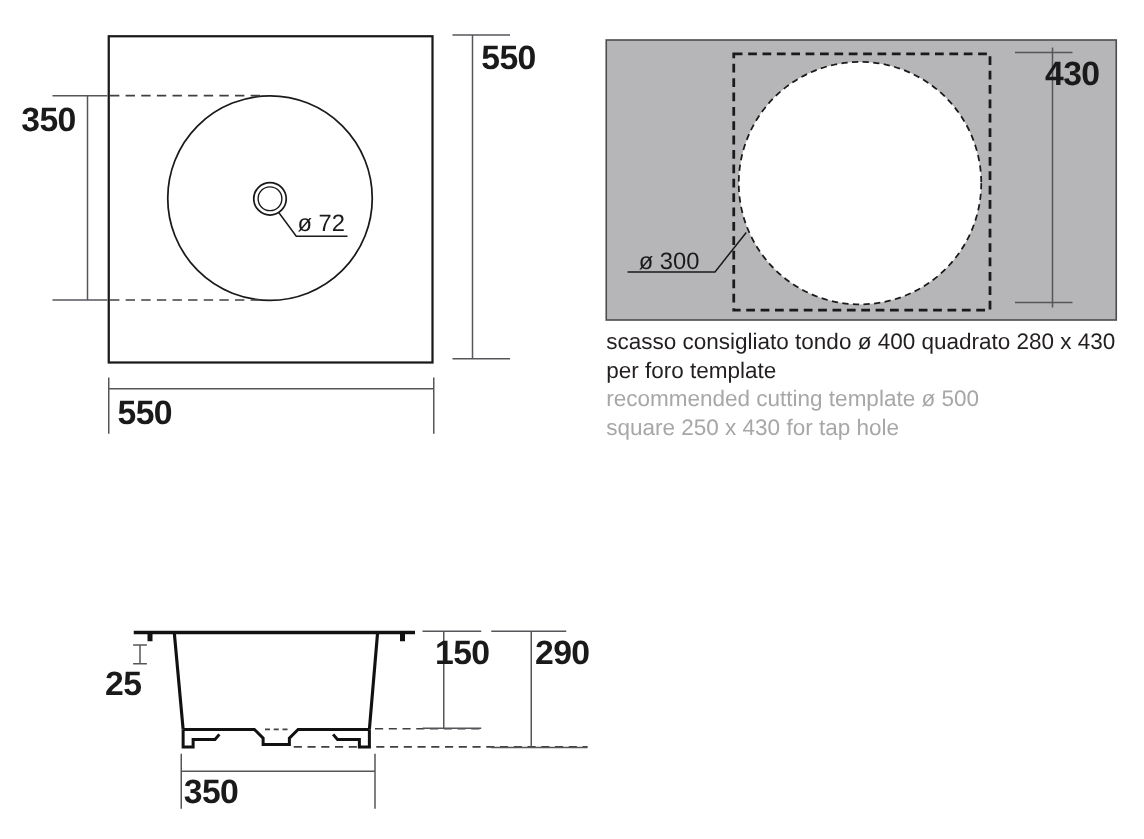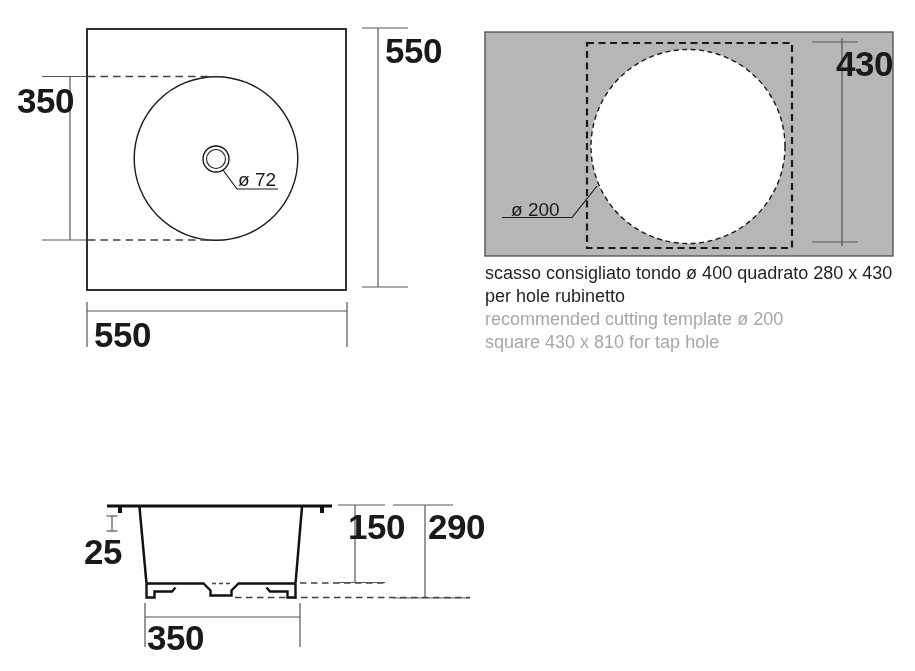--- a/index.html
+++ b/index.html
@@ -7,21 +7,21 @@
     position:relative;
     width:915px; height:671px;
     background:#ffffff;
     font-family:"Liberation Sans", sans-serif;
     overflow:hidden;
   }
   .sheet svg { position:absolute; left:0; top:0; }
   .label { position:absolute; white-space:nowrap; }
   .dim {
     font-weight:bold;
-    font-size:35px;
+    font-size:27px;
     line-height:1;
     letter-spacing:-0.5px;
     color:#1a1a1a;
   }
   .dia {
     font-weight:normal;
     font-size:19px;
     line-height:1;
     color:#1a1a1a;
   }
@@ -113,30 +113,30 @@
   <div class="label dim" style="left:17px; top:83px;">350</div>
 
   <div class="label dim" style="left:385px; top:33px;">550</div>
 
   <div class="label dim" style="left:94px; top:317px;">550</div>
 
   <div class="label dia" style="left:238px; top:170px;">ø 72</div>
 
   <div class="label dim" style="left:820px; top:46px;padding-left:16px;">430</div>
 
-  <div class="label dia" style="left:511px; top:200px;">ø 200</div>
+  <div class="label dia" style="left:511px; top:200px;">ø 300</div>
 
   <div class="label dim" style="left:84px; top:534px;">25</div>
 
   <div class="label dim" style="left:348px; top:509px;">150</div>
 
   <div class="label dim" style="left:428px; top:509px;">290</div>
 
   <div class="label dim" style="left:147px; top:620px;">350</div>
 
   <div class="caption">
     <div class="it">scasso consigliato tondo ø 400 quadrato 280 x 430</div>
-    <div class="it">per hole rubinetto</div>
-    <div class="en">recommended cutting template ø 200</div>
-    <div class="en">square 430 x 810 for tap hole</div>
+    <div class="it">per foro template</div>
+    <div class="en">recommended cutting template ø 500</div>
+    <div class="en">square 250 x 430 for tap hole</div>
   </div>
 
 </div>
 
 </body></html>

